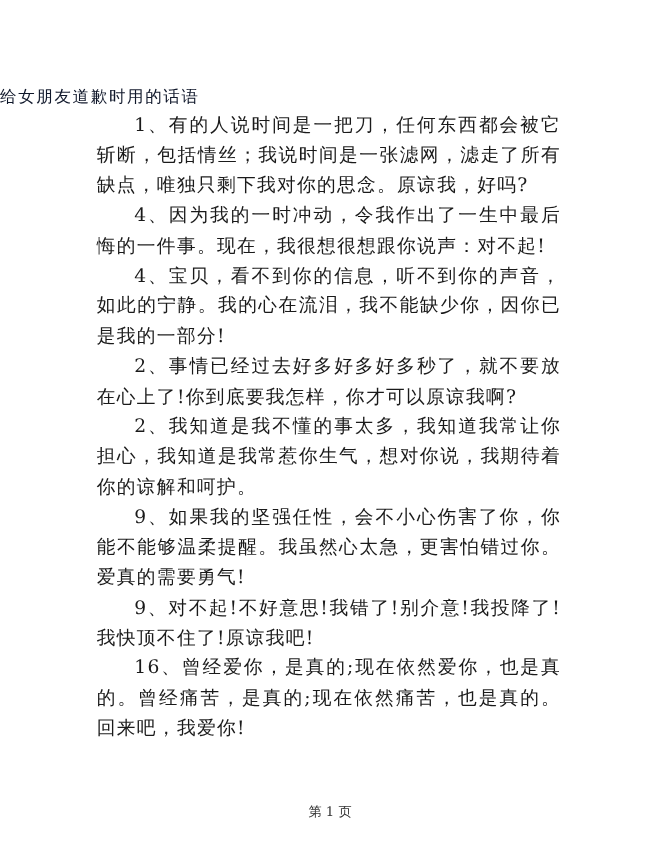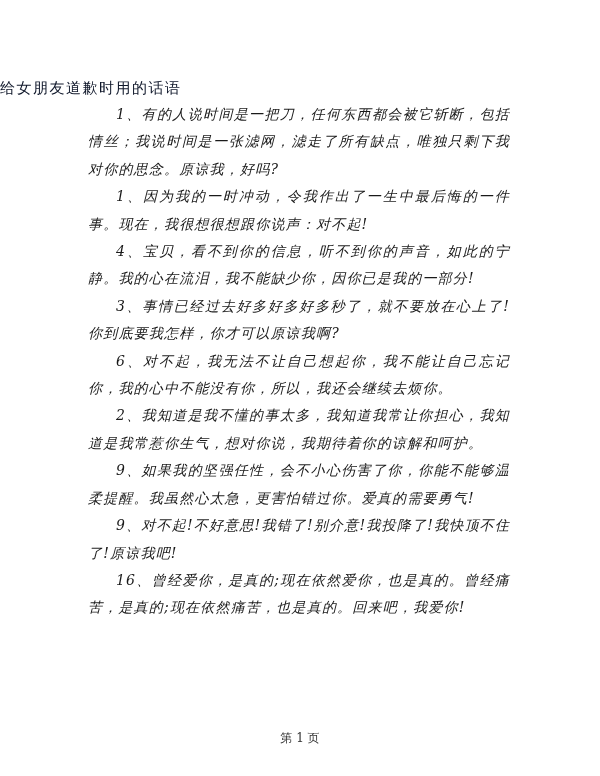--- a/index.html
+++ b/index.html
@@ -2,35 +2,34 @@
 <html><head>
 <meta charset="utf-8">
 <style>
   html, body { margin: 0; padding: 0; background: #ffffff; }
   body { width: 600px; height: 776px; position: relative; overflow: hidden;
          font-family: "DejaVu Serif", "Liberation Serif", serif; color: #1a1a1a; }
   .page { position: absolute; left: 0; top: 0; width: 600px; height: 776px; background: #fff; }
   .title { position: absolute; top: 69px; left: 0; width: 600px; text-align: left;
            font-size: 15px; color: #0f172a; letter-spacing: 1.5px; font-weight: normal; }
   .body { position: absolute; top: 101px; left: 88px; width: 422px; }
-  .para { margin: 0; font-size: 14px; line-height: 27.4px; text-indent: 2em;
-          text-align: justify; letter-spacing: 1.2px; font-style: italic; }
+  .para { margin: 0; font-size: 17px; line-height: 27.4px; text-indent: 2em;
+          text-align: justify; letter-spacing: 1.2px; }
   .footer { position: absolute; top: 730px; left: 0; width: 600px; text-align: center;
             font-size: 12px; color: #333; }
 </style>
 </head>
 <body>
 
 <div class="page">
   <h1 class="title">给女朋友道歉时用的话语</h1>
   <div class="body">
     <p class="para">1、有的人说时间是一把刀，任何东西都会被它斩断，包括情丝；我说时间是一张滤网，滤走了所有缺点，唯独只剩下我对你的思念。原谅我，好吗?</p>
-    <p class="para">1、因为我的一时冲动，令我作出了一生中最后悔的一件事。现在，我很想很想跟你说声：对不起!</p>
+    <p class="para">4、因为我的一时冲动，令我作出了一生中最后悔的一件事。现在，我很想很想跟你说声：对不起!</p>
     <p class="para">4、宝贝，看不到你的信息，听不到你的声音，如此的宁静。我的心在流泪，我不能缺少你，因你已是我的一部分!</p>
-    <p class="para">3、事情已经过去好多好多好多秒了，就不要放在心上了!你到底要我怎样，你才可以原谅我啊?</p>
-    <p class="para">6、对不起，我无法不让自己想起你，我不能让自己忘记你，我的心中不能没有你，所以，我还会继续去烦你。</p>
+    <p class="para">2、事情已经过去好多好多好多秒了，就不要放在心上了!你到底要我怎样，你才可以原谅我啊?</p>
     <p class="para">2、我知道是我不懂的事太多，我知道我常让你担心，我知道是我常惹你生气，想对你说，我期待着你的谅解和呵护。</p>
     <p class="para">9、如果我的坚强任性，会不小心伤害了你，你能不能够温柔提醒。我虽然心太急，更害怕错过你。爱真的需要勇气!</p>
     <p class="para">9、对不起!不好意思!我错了!别介意!我投降了!我快顶不住了!原谅我吧!</p>
     <p class="para">16、曾经爱你，是真的;现在依然爱你，也是真的。曾经痛苦，是真的;现在依然痛苦，也是真的。回来吧，我爱你!</p>
   </div>
   <div class="footer">第 1 页</div>
 </div>
 
 </body></html>

